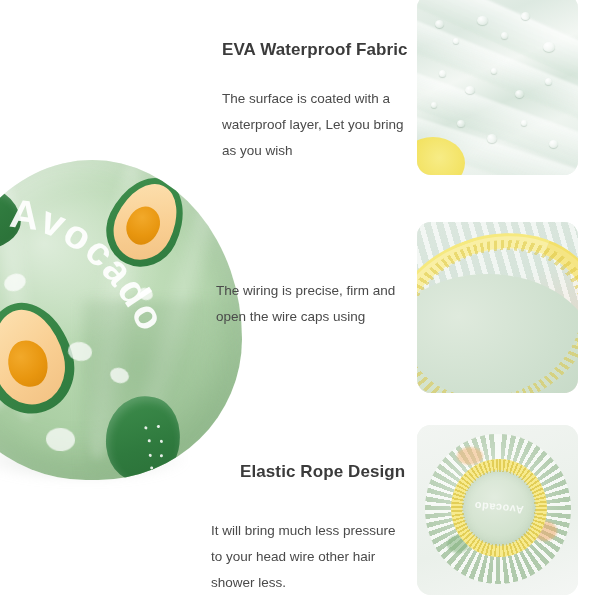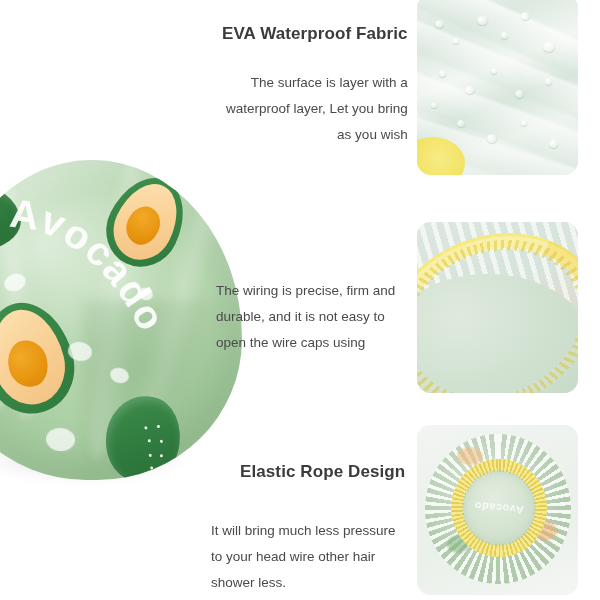--- a/index.html
+++ b/index.html
@@ -317,21 +317,21 @@
     white-space: nowrap;
   }
   .feature p {
     margin: 0;
     font-size: 13.5px;
     line-height: 26px;
     color: #4a4a4a;
   }
   .feature p span { display: block; white-space: nowrap; }
 
-  .f-block-1 { left: 222px; top: 24px; text-align: right; }
+  .f-block-1 { left: 222px; top: 40px; }
   .f-block-1 p { margin-top: 26px; }
 
   .f-block-2 { left: 178px; top: 256px; }
   .f-block-2 p { margin-top: 22px; margin-left: 38px; }
 
   .f-block-3 { left: 240px; top: 462px; }
   .f-block-3 p { margin-top: 36px; margin-left: -29px; }
 </style>
 </head>
 <body>
@@ -450,30 +450,29 @@
       <span class="under-blob" style="left:30px;top:110px;width:22px;height:18px;background:#7fb07a"></span>
       <div class="under-ring"></div>
       <div class="under-ring-ruffle"></div>
       <div class="under-brand">Avocado</div>
     </div>
   </div>
 
   <div class="feature f-block-1">
     <h2>EVA Waterproof Fabric</h2>
     <p>
-      <span>The surface is layer with a</span>
+      <span>The surface is coated with a</span>
       <span>waterproof layer, Let you bring</span>
       <span>as you wish</span>
     </p>
   </div>
 
   <div class="feature f-block-2">
     <p>
       <span>The wiring is precise, firm and</span>
-      <span>durable, and it is not easy to</span>
       <span>open the wire caps using</span>
     </p>
   </div>
 
   <div class="feature f-block-3">
     <h2>Elastic Rope Design</h2>
     <p>
       <span>It will bring much less pressure</span>
       <span>to your head wire other hair</span>
       <span>shower less.</span>

